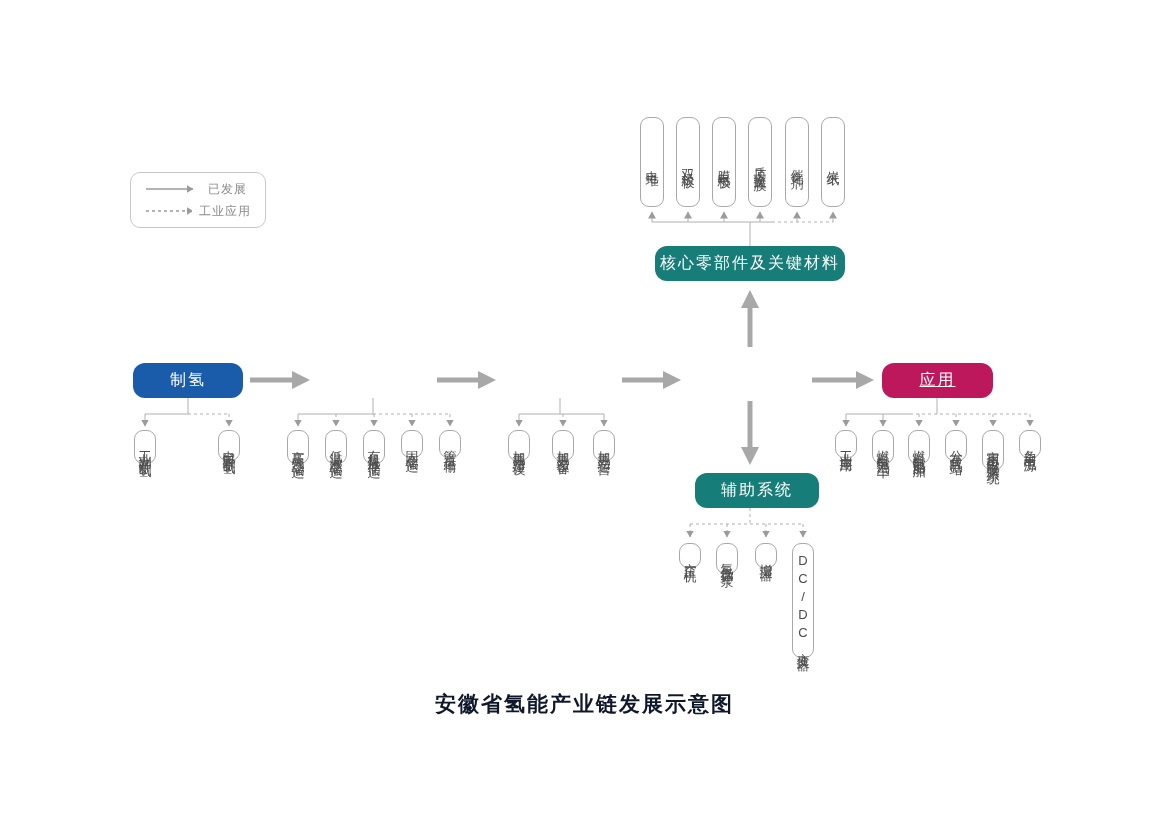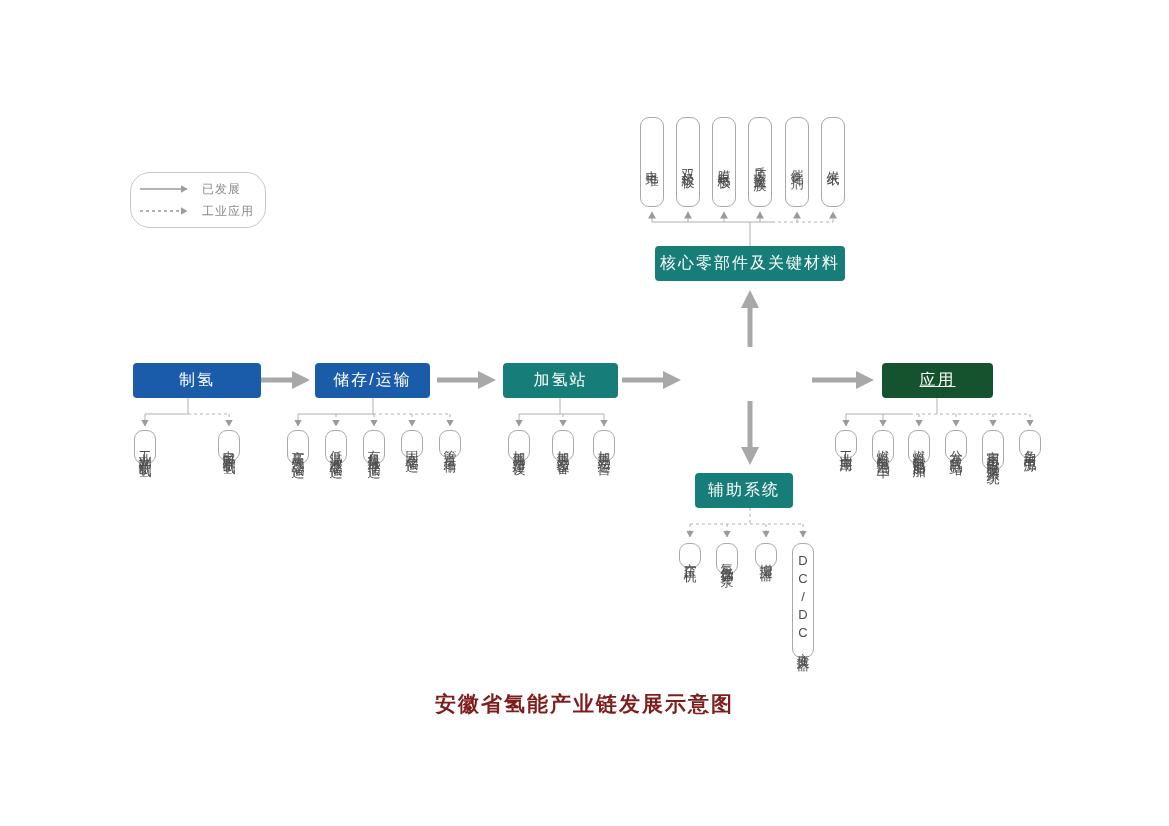--- a/index.html
+++ b/index.html
@@ -17,32 +17,32 @@
     left: 0; top: 0;
     width: 1169px; height: 826px;
     pointer-events: none;
   }
   .ln  { stroke: #b0b0b0; stroke-width: 1; fill: none; }
   .lnd { stroke: #b0b0b0; stroke-width: 1; fill: none; stroke-dasharray: 3 3; }
   .thick { stroke: #a8a8a8; stroke-width: 5; fill: none; }
   .main-node {
     position: absolute;
     height: 35px;
-    border-radius: 4px;
+    border-radius: 12px;
     color: #ffffff;
     font-size: 16px;
     letter-spacing: 2px;
     display: flex;
     align-items: center;
     justify-content: center;
     white-space: nowrap;
   }
   .blue  { background: #1b5caa; }
   .teal  { background: #177d78; }
-  .green { background: #14532d; text-decoration: underline; }
+  .green { background: #be185d; text-decoration: underline; }
   .vbox {
     position: absolute;
     width: 22px;
     writing-mode: vertical-rl;
     text-orientation: upright;
     border: 1px solid #a9a9a9;
     border-radius: 9px;
     background: #ffffff;
     color: #4d4d4d;
     font-size: 13px;
@@ -52,37 +52,37 @@
     align-items: center;
     justify-content: center;
     line-height: 1;
   }
   .vbox.top-item { width: 24px; height: 90px; padding: 6px 0 4px 0; }
   .legend {
     position: absolute;
     left: 130px; top: 172px;
     width: 136px; height: 56px;
     border: 1.5px solid #c8c8c8;
-    border-radius: 20px;
+    border-radius: 10px;
     display: flex;
     flex-direction: column;
     justify-content: space-around;
-    padding: 5px 8px;
+    padding: 5px 14px;
   }
   .legend-row { display: flex; align-items: center; gap: 7px; }
   .legend-row span { font-size: 12px; color: #8a8a8a; letter-spacing: 1px; white-space: nowrap; }
   .caption {
     position: absolute;
     left: 0; top: 690px;
     width: 1169px;
     text-align: center;
     font-size: 21px;
     font-weight: bold;
     letter-spacing: 2px;
-    color: #7f1d1d;
+    color: #0f172a;
   }
   .page-number {
     position: absolute;
     left: 0; top: 731px;
     width: 1169px;
     text-align: center;
     font-family: "Liberation Serif", serif;
     font-size: 15px;
     color: #222222;
     letter-spacing: 4px;
@@ -167,27 +167,25 @@
       <span>已发展</span>
     </div>
     <div class="legend-row">
       <svg width="56" height="10">
         <line x1="1" y1="5" x2="48" y2="5" stroke="#9b9b9b" stroke-width="1.3" stroke-dasharray="3 3" marker-end="url(#ah)"></line>
       </svg>
       <span>工业应用</span>
     </div>
   </div>
 
-  <div class="main-node blue" style="left:133px; top:363px; width:128px;">制氢</div>
-  <div class="main-node blue" style="left:315px; top:363px; width:115px;">储存/运输</div>
-  <div class="main-node teal" style="left:503px; top:363px; width:115px;">加氢站</div>
+  <div class="main-node blue" style="left:133px; top:363px; width:110px;">制氢</div>
   <div class="main-node green" style="left:882px; top:363px; width:111px;">应用</div>
 
   <div class="main-node teal" style="left:655px; top:246px; width:190px;">核心零部件及关键材料</div>
-  <div class="main-node teal" style="left:695px; top:473px; width:98px;">辅助系统</div>
+  <div class="main-node teal" style="left:695px; top:473px; width:124px;">辅助系统</div>
 
   <div class="vbox top-item" style="left:640px; top:117px;">电堆</div>
   <div class="vbox top-item" style="left:676px; top:117px;">双极板</div>
   <div class="vbox top-item" style="left:712px; top:117px;">膜电极</div>
   <div class="vbox top-item" style="left:748px; top:117px;">质子交换膜</div>
   <div class="vbox top-item" style="left:785px; top:117px;">催化剂</div>
   <div class="vbox top-item" style="left:821px; top:117px;">炭纸</div>
 
   <div class="vbox" style="left:134px; top:430px;">工业副产制氢</div>
   <div class="vbox" style="left:218px; top:430px;">电解水制氢</div>

